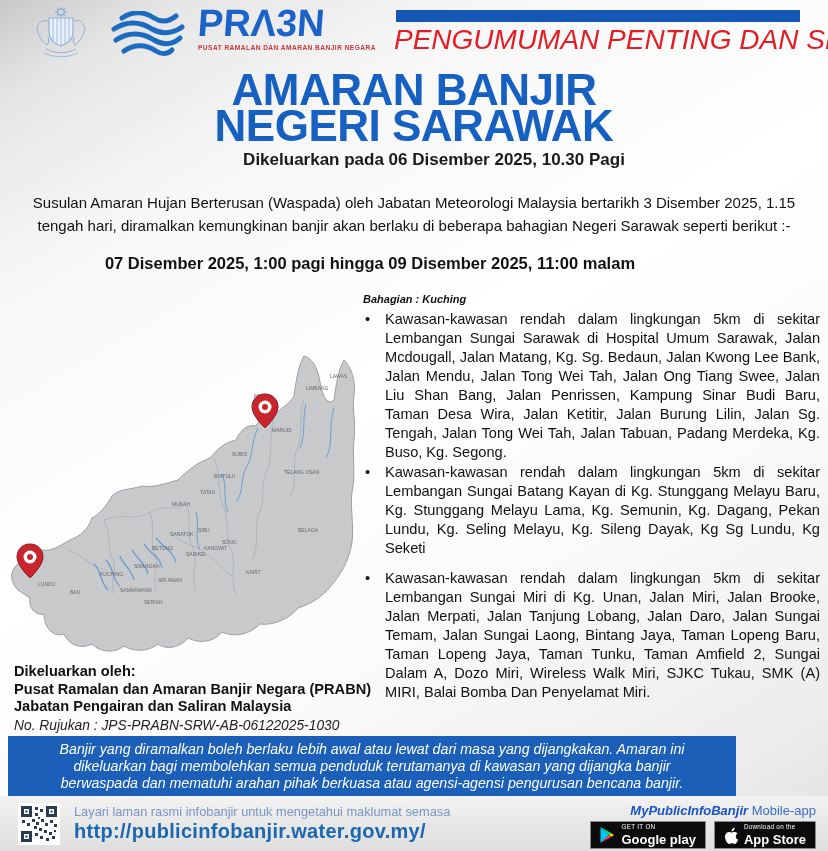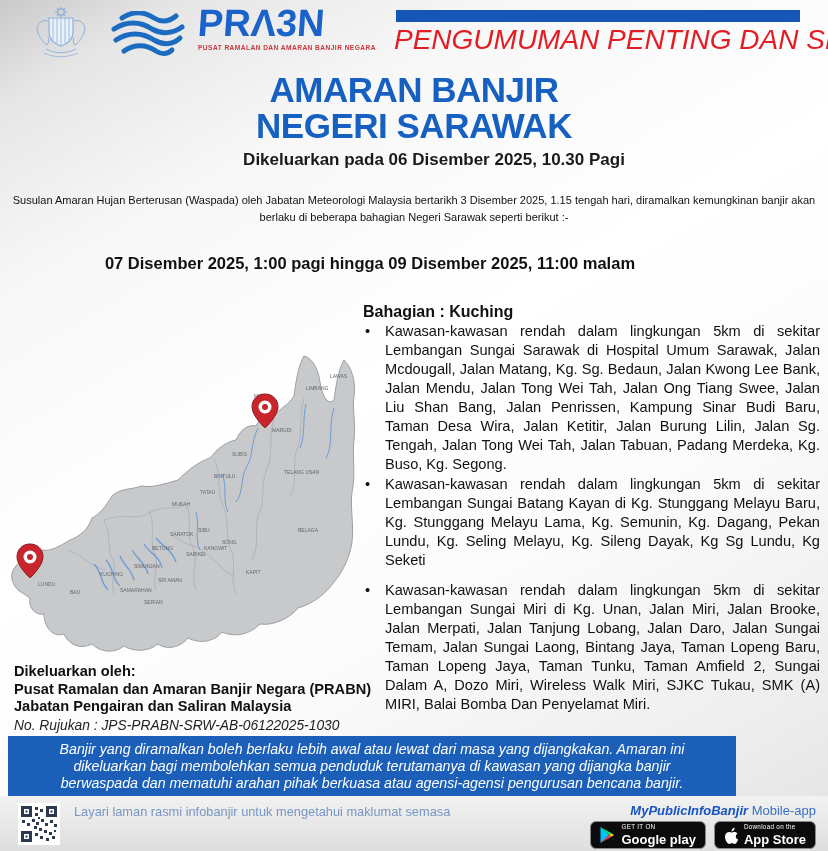--- a/index.html
+++ b/index.html
@@ -10,30 +10,30 @@
   }
   
   .coat{ position:absolute; left:32px; top:5px; }
   .waves{ position:absolute; left:110px; top:11px; }
   .prabn{ position:absolute; left:198px; top:4px; width:175px; }
   .prabn-word{ font-size:38px; font-weight:bold; color:#1b63c9; letter-spacing:0px; transform:skewX(-4deg); line-height:1; }
   .prabn-tag{ font-size:6.6px; font-weight:bold; color:#c9373c; letter-spacing:0.45px; margin-top:2px; white-space:nowrap; }
   .hdr-bar{ position:absolute; left:396px; top:10px; width:404px; height:12px; background:#1457b5; }
   .hdr-red{ position:absolute; left:394px; top:24px; width:420px; font-size:28px; font-weight:normal; font-style:italic; color:#e41c24; white-space:nowrap; }
   
-  .title{ position:absolute; left:0; top:72px; width:828px; text-align:center; color:#1660c2; font-weight:bold; font-size:35px; line-height:36px; letter-spacing:-0.5px; }
+  .title{ position:absolute; left:0; top:72px; width:828px; text-align:center; color:#1660c2; font-weight:bold; font-size:44px; line-height:36px; letter-spacing:-0.5px; }
   .subtitle{ position:absolute; left:0; top:150px; width:828px; text-align:center; font-size:17px; font-weight:bold; color:#1a1a1a;margin-left:20px; }
-  .intro{ position:absolute; left:8px; top:192px; width:812px; text-align:center; font-size:11px; line-height:1.5; color:#111; }
+  .intro{ position:absolute; left:8px; top:192px; width:812px; text-align:center; font-size:15px; line-height:1.5; color:#111; }
   .period{ position:absolute; left:0; top:254px; width:740px; text-align:center; font-size:16.5px; font-weight:bold; color:#111; }
   
   .map{ position:absolute; left:8px; top:298px; }
   .map svg text{ font-size:5px; fill:#63686e; }
   
   .col{ position:absolute; left:363px; top:290px; width:457px; font-size:14.6px; line-height:19px; color:#111; }
-  .col h3{ font-size:16px; font-weight:bold; margin:12px 0 1px 0; }
+  .col h3{ font-size:11px; font-weight:bold; margin:0 0 1px 0;font-style:italic; }
   .col .sec{ margin-bottom:11px; }
   .col ul{ list-style:none; }
   .col li{ position:relative; padding-left:22px; text-align:justify; margin-bottom:1px; }
   .col li::before{ content:"•"; position:absolute; left:2px; top:0; }
   
   .issued{ position:absolute; left:14px; top:663px; font-size:14.6px; line-height:17.5px; color:#111; }
   .issued .b{ font-weight:bold; }
   .issued .ref{ font-style:italic; font-size:13.8px; color:#222; margin-top:1px; }
   
   .disclaimer{ position:absolute; left:8px; top:736px; width:728px; background:#1c5fb8; border-bottom:3px solid #679fd8;
@@ -41,21 +41,21 @@
   
   .strip{ position:absolute; left:0; top:796px; width:828px; height:55px; background:linear-gradient(#f2f2f3,#dededf); }
   .qr{ position:absolute; left:18px; top:7px; width:42px; height:42px; background:#fff; padding:2px; }
   .visit{ position:absolute; left:74px; top:8px; }
   .visit-line{ font-size:12.8px; color:#7796c3; }
   .visit-url{ display:block; font-size:20px; font-weight:bold; color:#1a67b0; text-decoration:none; letter-spacing:0.3px; margin-top:1px; }
   .apps{ position:absolute; right:12px; top:7px; text-align:right; }
   .apps-label{ font-size:13px; color:#3a6fc0; margin-bottom:3px; }
   .apps-label .b{ font-weight:bold; font-style:italic; color:#1753c5; }
   .badges{ display:flex; gap:8px; justify-content:flex-end; }
-  .badge{ display:flex; align-items:center; gap:6px; background:#0b0b0b; border:1px solid #8a8a8a; border-radius:6px; height:28px; padding:0 9px; cursor:pointer; }
+  .badge{ display:flex; align-items:center; gap:6px; background:#0b0b0b; border:1px solid #8a8a8a; border-radius:1px; height:28px; padding:0 9px; cursor:pointer; }
   .badge .txt{ text-align:left; color:#fff; line-height:1; }
   .badge .small{ font-size:6.3px; display:block; margin-bottom:2px; letter-spacing:0.3px; }
   .badge .big{ font-size:13px; font-weight:bold; display:block; }
 </style>
 </head>
 <body>
 
 <div class="page">
 
   <div class="coat">
@@ -225,20 +225,21 @@
             <rect x="20" y="31" width="3" height="3"></rect>
             <rect x="26" y="33" width="3" height="3"></rect>
           <rect x="32" y="31" width="3" height="3"></rect>
             <rect x="34" y="25" width="2" height="2"></rect>
             <rect x="18" y="12" width="2" height="2"></rect>
         </g>
       </svg>
     </div>
     <div class="visit">
       <div class="visit-line">Layari laman rasmi infobanjir untuk mengetahui maklumat semasa</div>
+      <a class="visit-url" href="#">http://publicinfobanjir.water.gov.my/</a>
     </div>
     <div class="apps">
       <div class="apps-label">
         <span class="b">MyPublicInfoBanjir</span><span> Mobile-app</span>
       </div>
       <div class="badges">
         <div class="badge">
           <svg width="15" height="16" viewBox="0 0 14 16">
             <polygon points="0,0 0,16 8.5,8" fill="#00c4ff"></polygon>
             <polygon points="0,0 11,6.3 8.5,8" fill="#00e676"></polygon>

